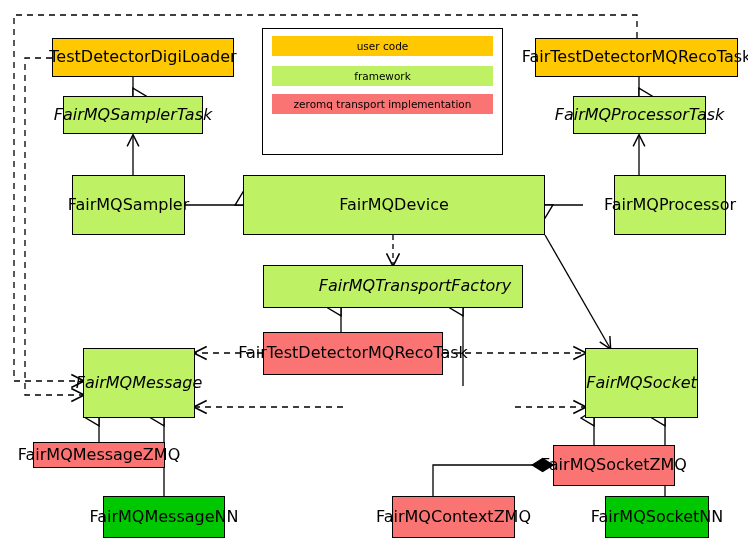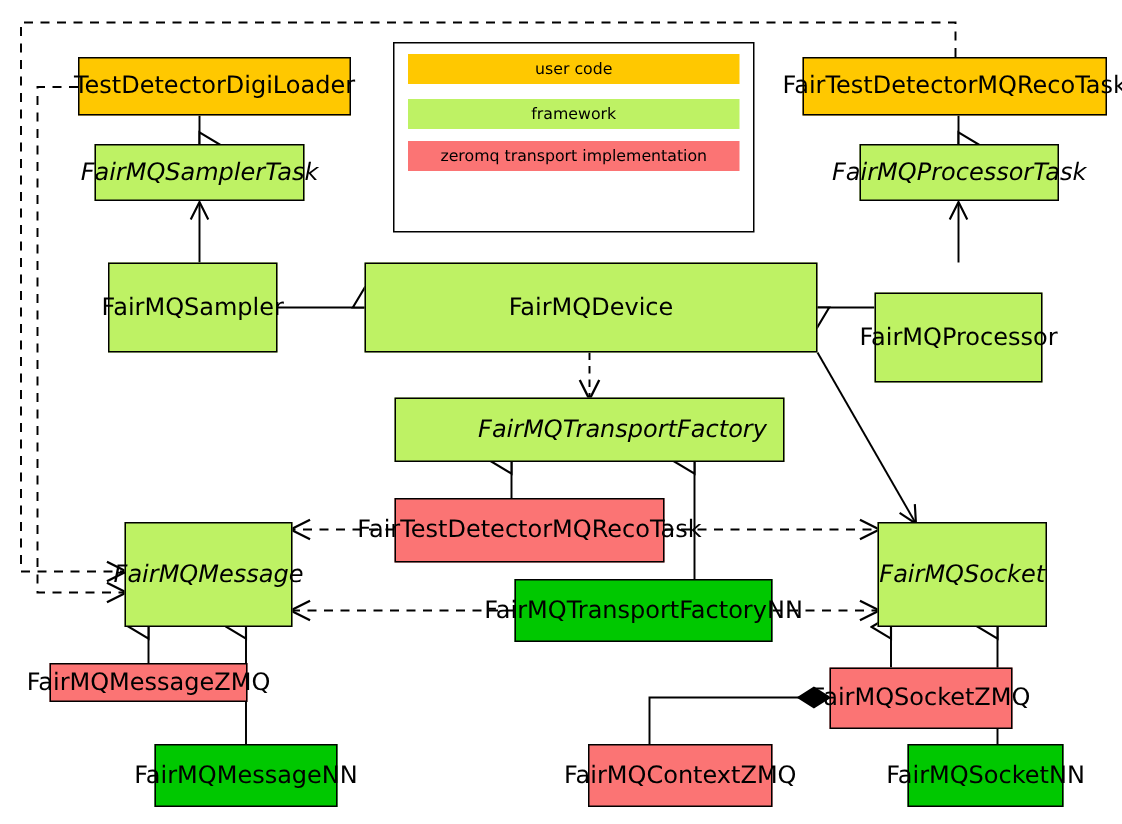--- a/index.html
+++ b/index.html
@@ -90,27 +90,26 @@
   <div class="node c-user" style="left:535px;top:38px;width:203px;height:39px;">FairTestDetectorMQRecoTask</div>
 
   <div class="node c-framework abstract" style="left:63px;top:96px;width:140px;height:38px;">FairMQSamplerTask</div>
 
   <div class="node c-framework abstract" style="left:573px;top:96px;width:133px;height:38px;">FairMQProcessorTask</div>
 
   <div class="node c-framework" style="left:72px;top:175px;width:113px;height:60px;">FairMQSampler</div>
 
   <div class="node c-framework" style="left:243px;top:175px;width:302px;height:60px;">FairMQDevice</div>
 
-  <div class="node c-framework" style="left:583px;top:175px;width:112px;height:60px;margin-top:20px;">FairMQProcessor</div>
+  <div class="node c-framework" style="left:614px;top:175px;width:112px;height:60px;">FairMQProcessor</div>
 
   <div class="node c-framework abstract" style="left:263px;top:265px;width:260px;height:43px;padding-left:48px;">FairMQTransportFactory</div>
 
   <div class="node c-zmq" style="left:263px;top:332px;width:180px;height:43px;">FairTestDetectorMQRecoTask</div>
 
-  <div class="node c-nn" style="left:343px;top:386px;width:172px;height:42px;">FairMQTransportFactoryNN</div>
 
   <div class="node c-framework abstract" style="left:83px;top:348px;width:112px;height:70px;">FairMQMessage</div>
 
   <div class="node c-framework abstract" style="left:585px;top:348px;width:113px;height:70px;">FairMQSocket</div>
 
   <div class="node c-zmq" style="left:33px;top:442px;width:132px;height:26px;">FairMQMessageZMQ</div>
 
   <div class="node c-nn" style="left:103px;top:496px;width:122px;height:42px;">FairMQMessageNN</div>
 
   <div class="node c-zmq" style="left:553px;top:445px;width:122px;height:41px;">FairMQSocketZMQ</div>

